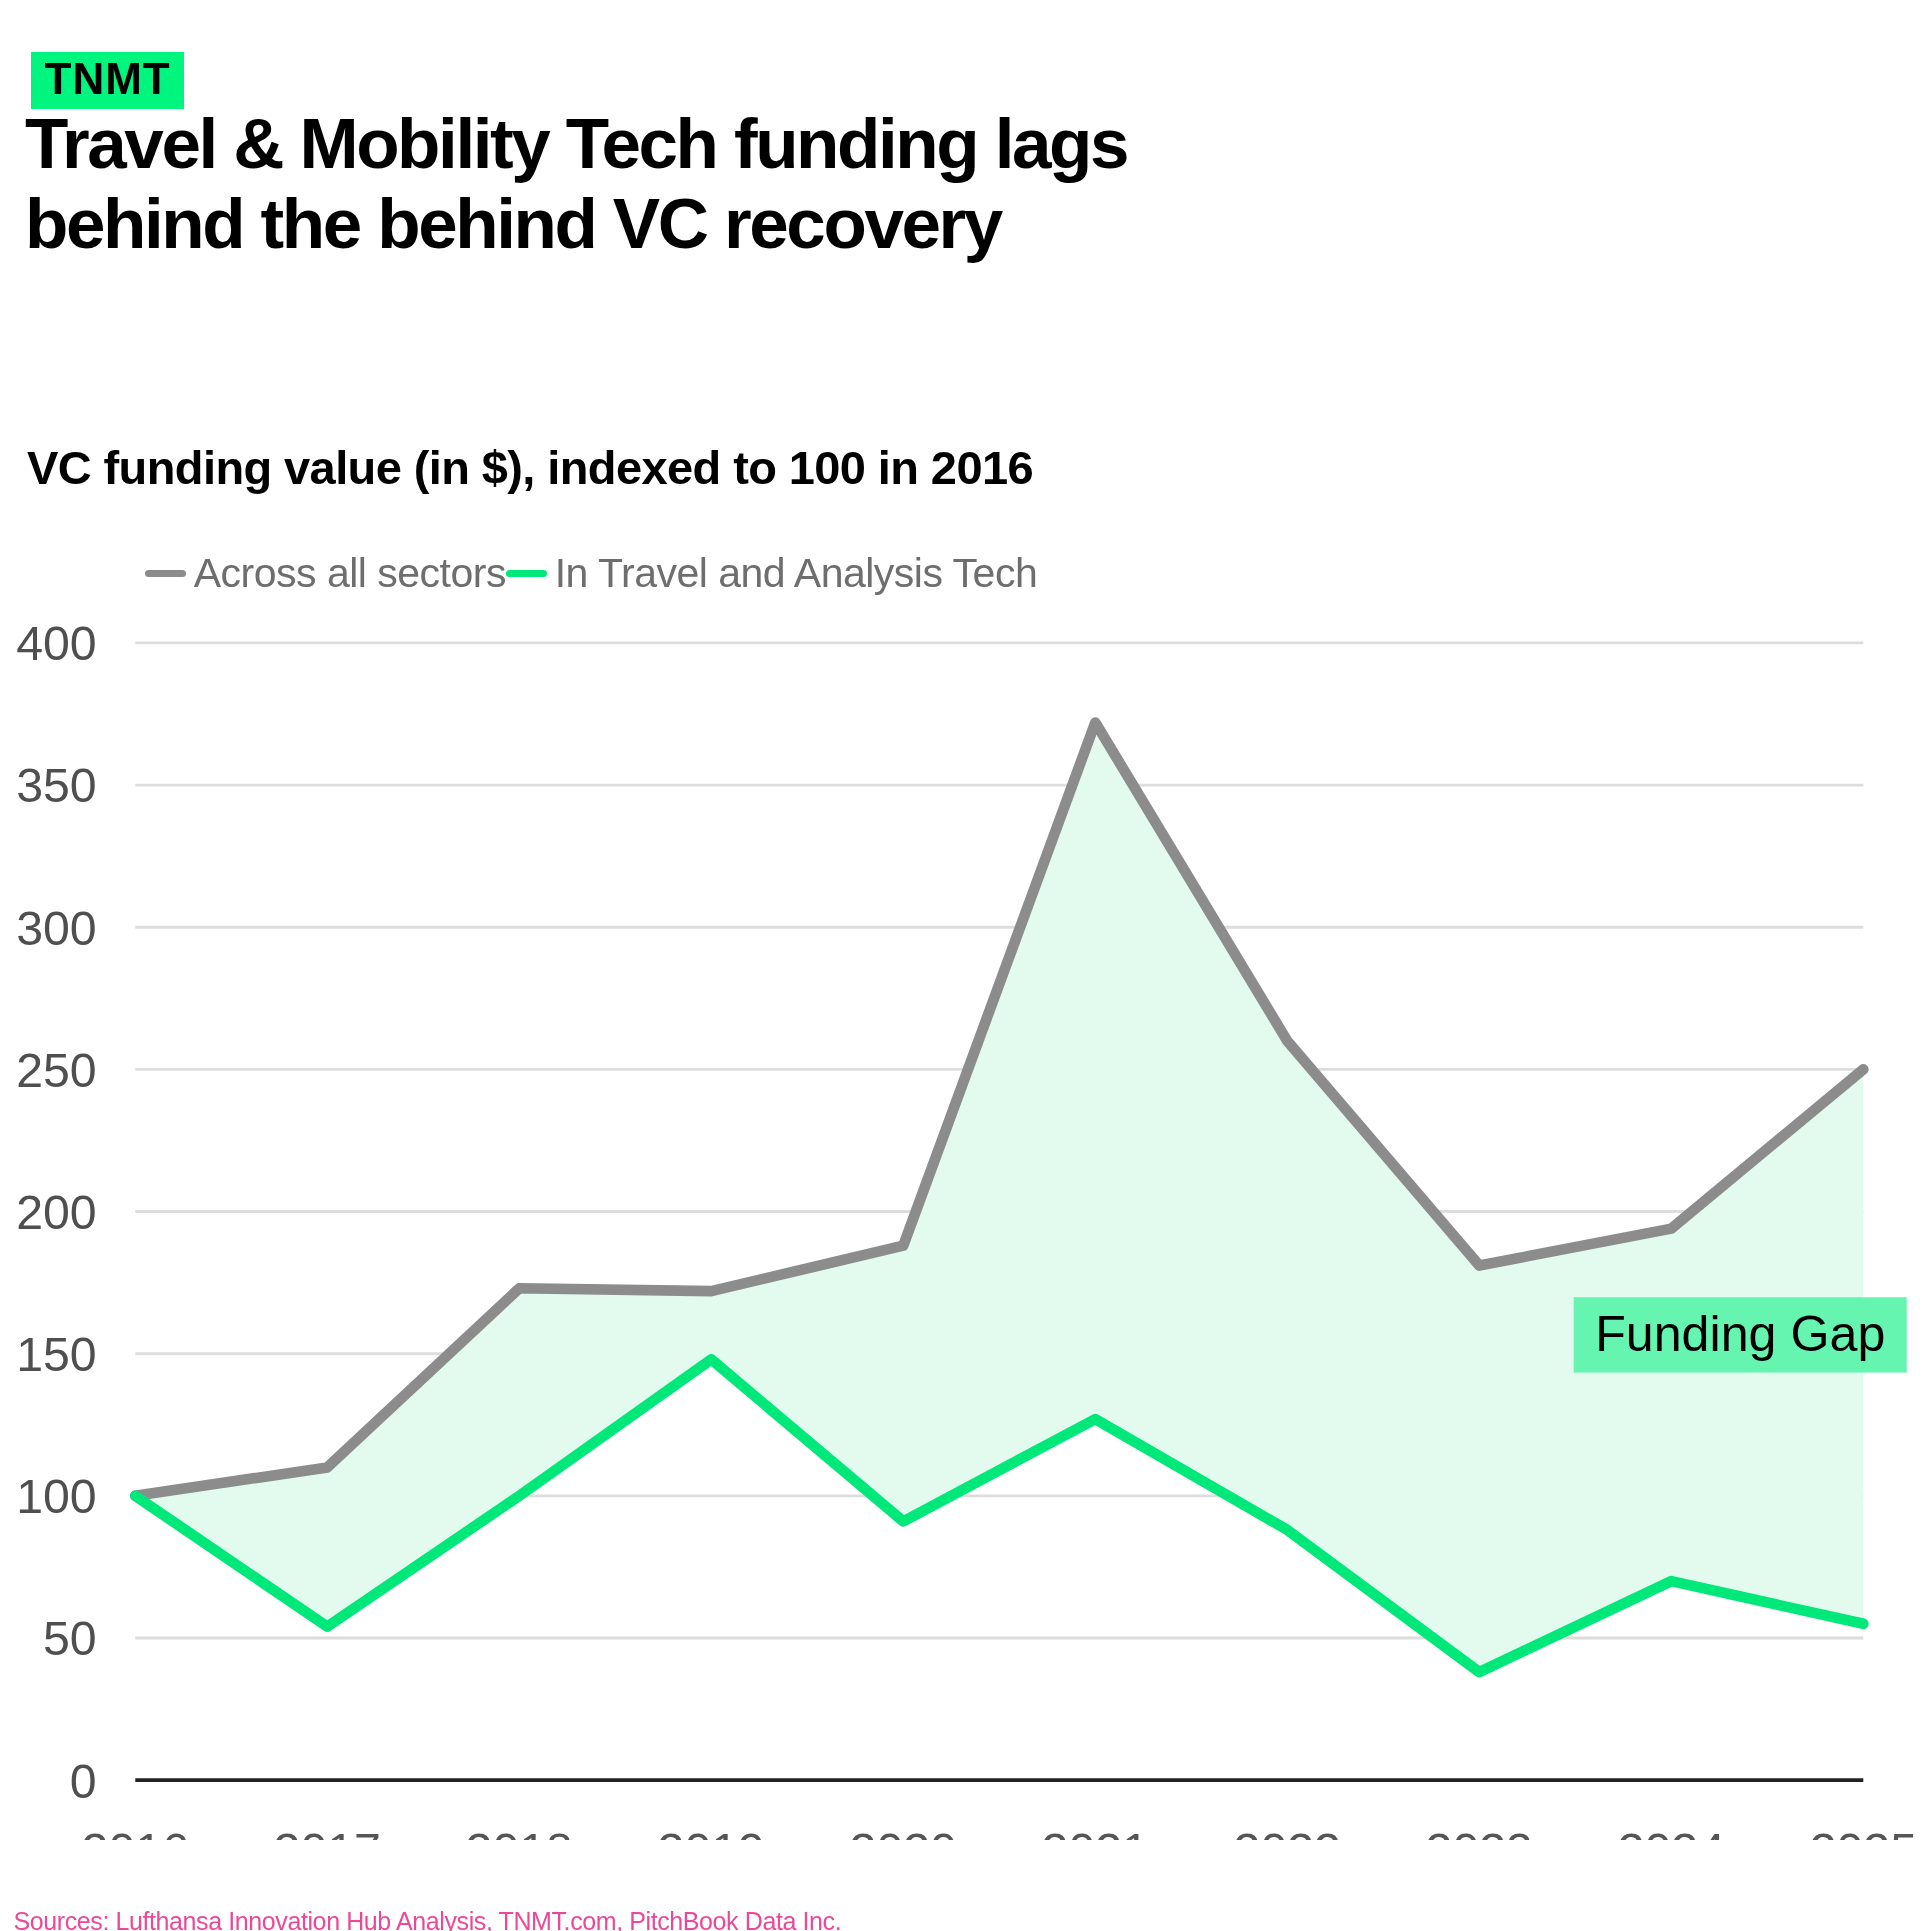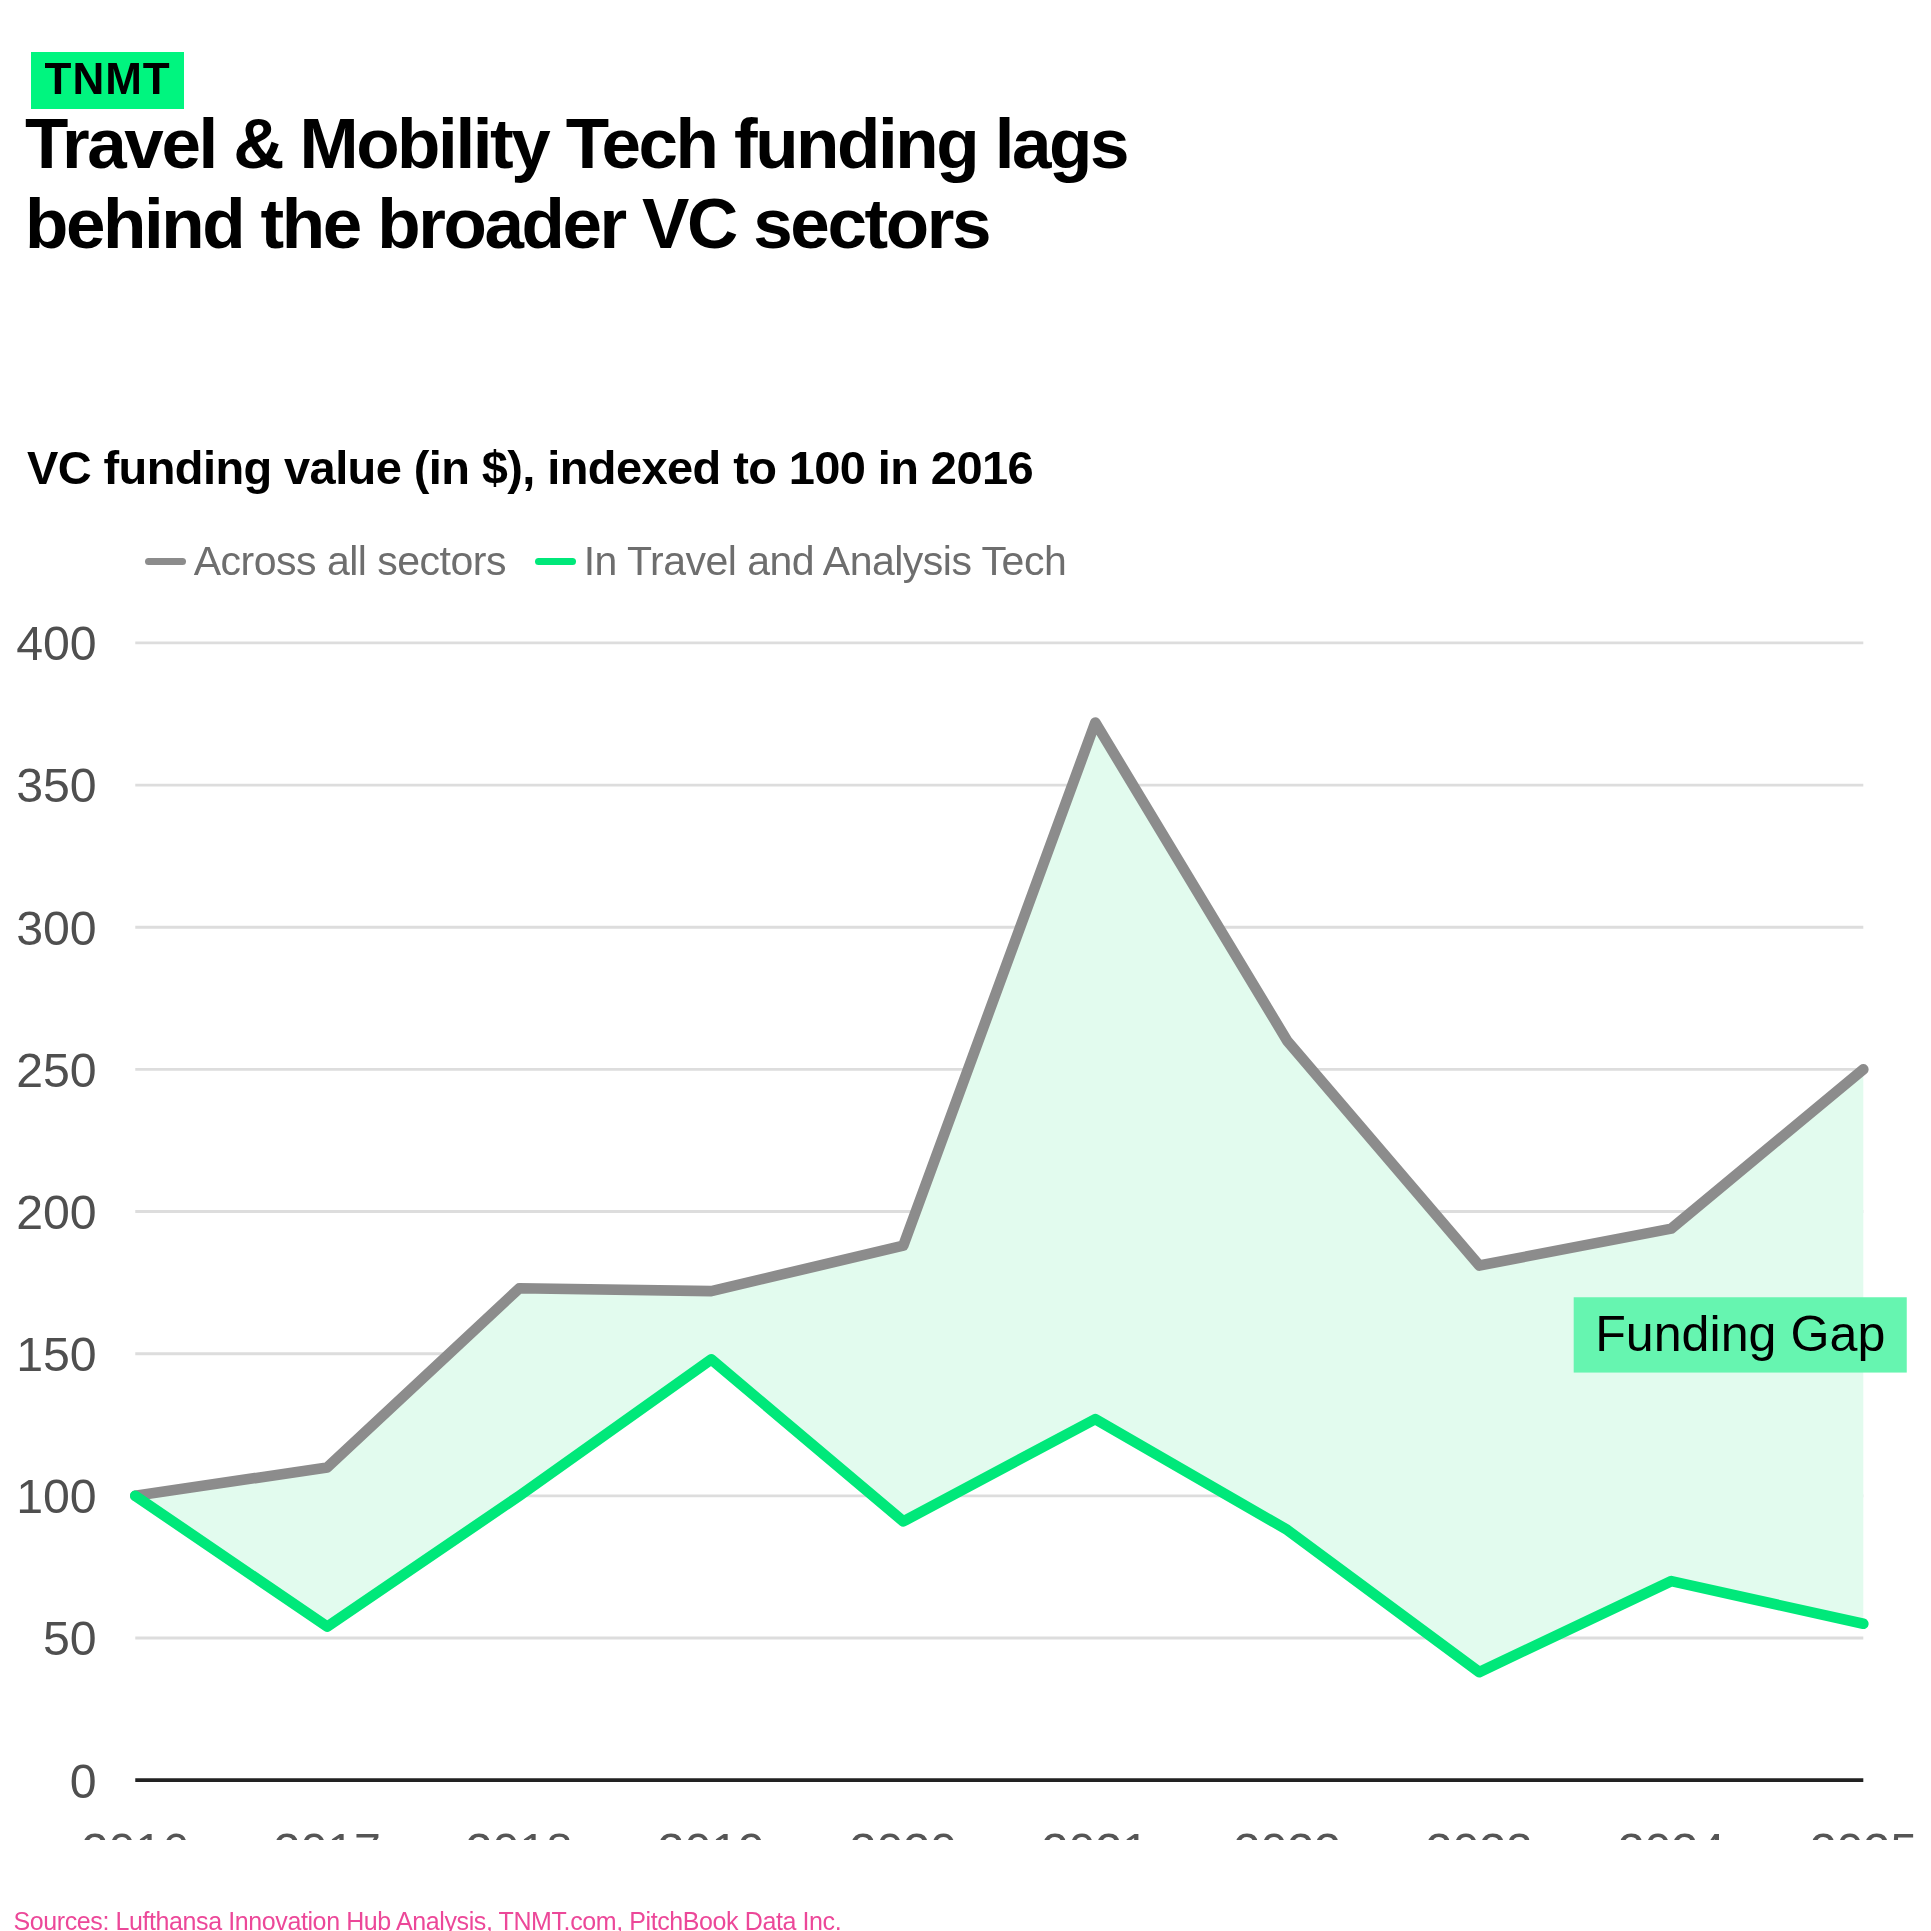--- a/index.html
+++ b/index.html
@@ -61,24 +61,23 @@
     top: 396px;
     font-size: 47px;
     font-weight: 700;
     letter-spacing: -0.6px;
     color: #000000;
   }
   
   .legend {
     position: absolute;
     left: 145px;
-    top: 494px;
+    top: 506px;
     display: flex;
     align-items: flex-end;
-    gap: 29px;
   }
   .legend-item {
     display: flex;
     align-items: center;
     gap: 7.7px;
   }
   .legend-swatch {
     display: inline-block;
     width: 41px;
     height: 7.7px;
@@ -147,21 +146,21 @@
 <div id="page">
 
   <div class="logo-wrap">
     <span class="logo-badge">
       <span class="logo-text">TNMT</span>
     </span>
   </div>
 
   <div class="headline">
     <div>Travel &amp; Mobility Tech funding lags</div>
-    <div>behind the broader VC sectors</div>
+    <div>behind the behind VC recovery</div>
   </div>
 
   <div class="subtitle">VC funding value (in $), indexed to 100 in 2016</div>
 
   <div class="legend">
     <div class="legend-item">
       <span class="legend-swatch" style="background:#8c8c8c"></span>
       <span class="legend-label">Across all sectors</span>
     </div>
     <div class="legend-item">

